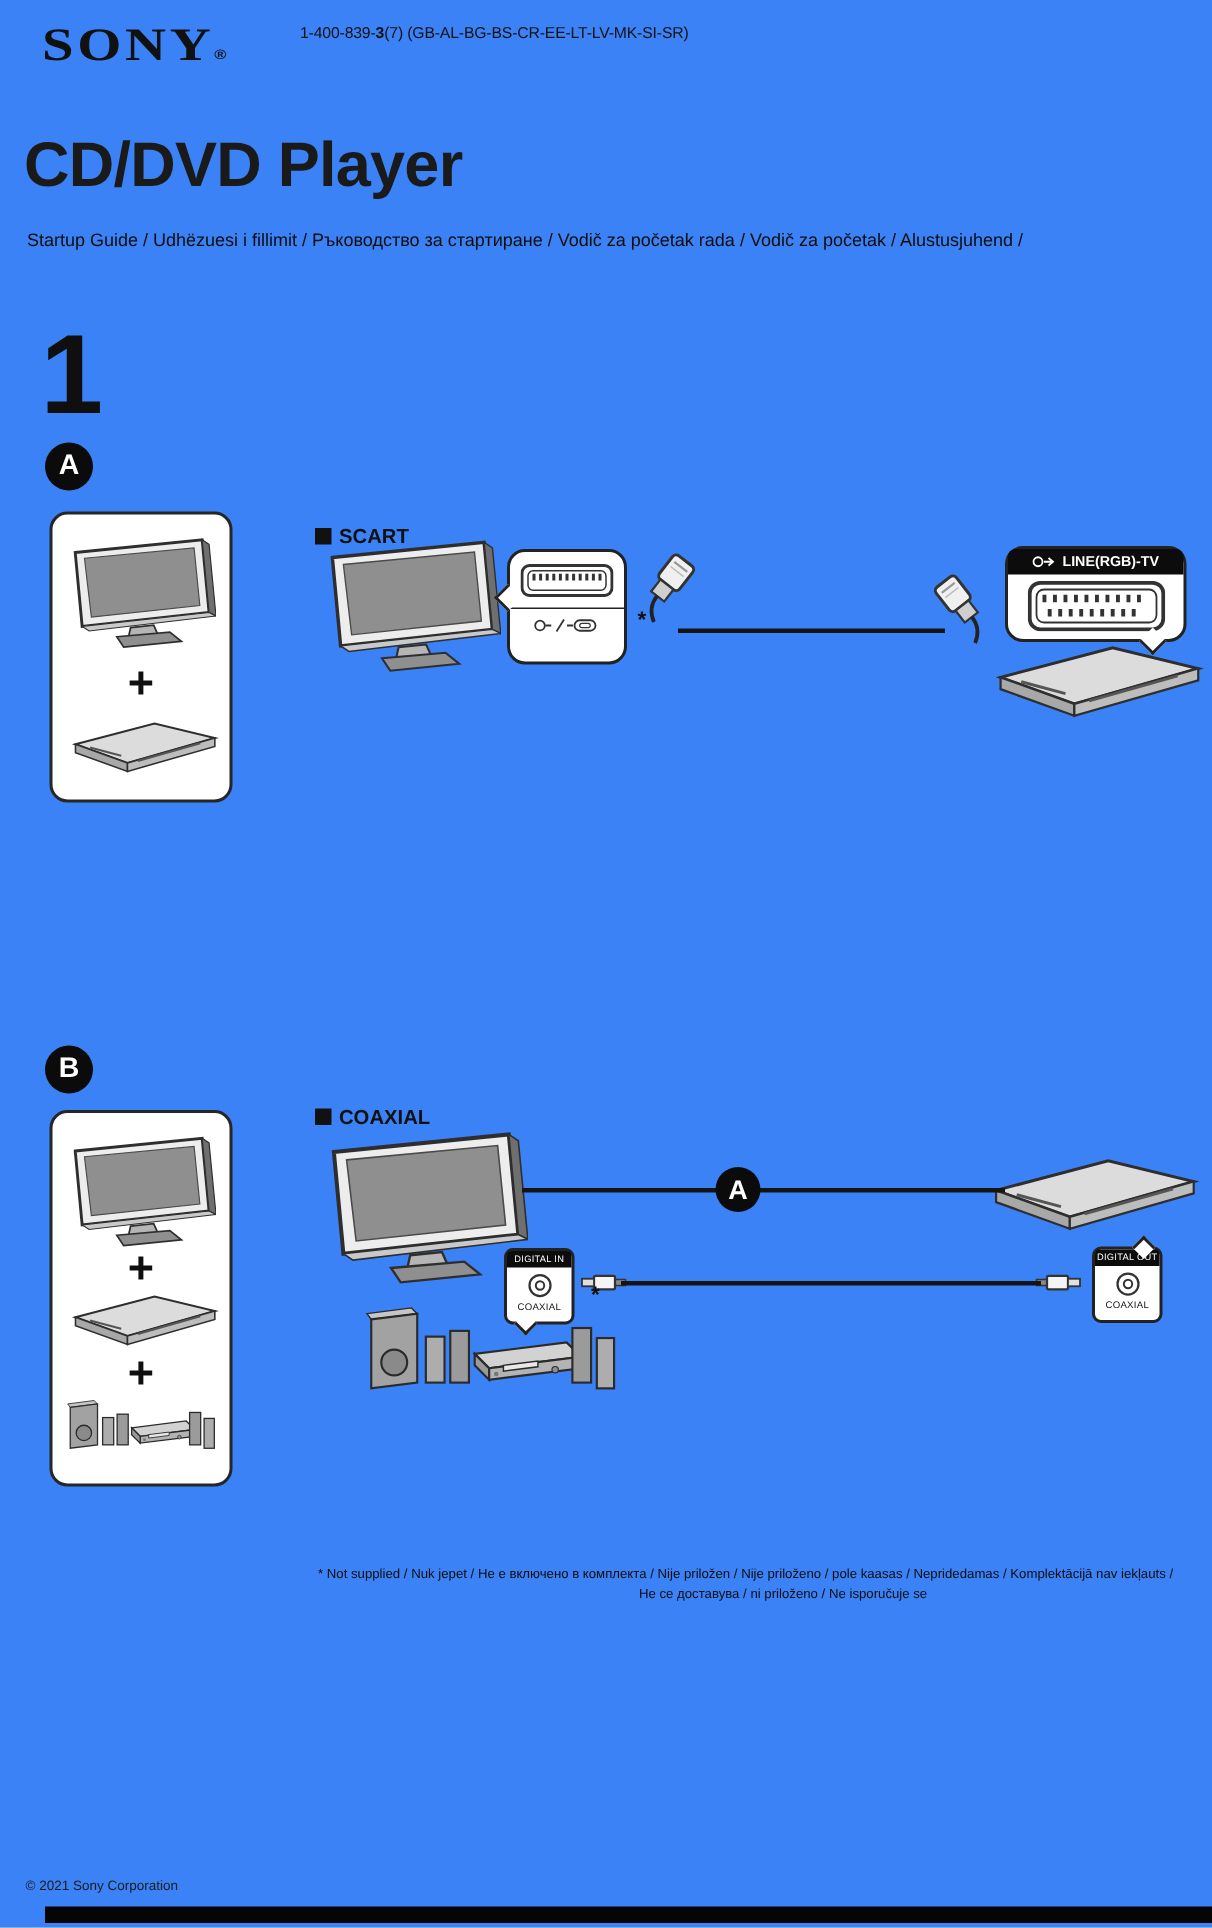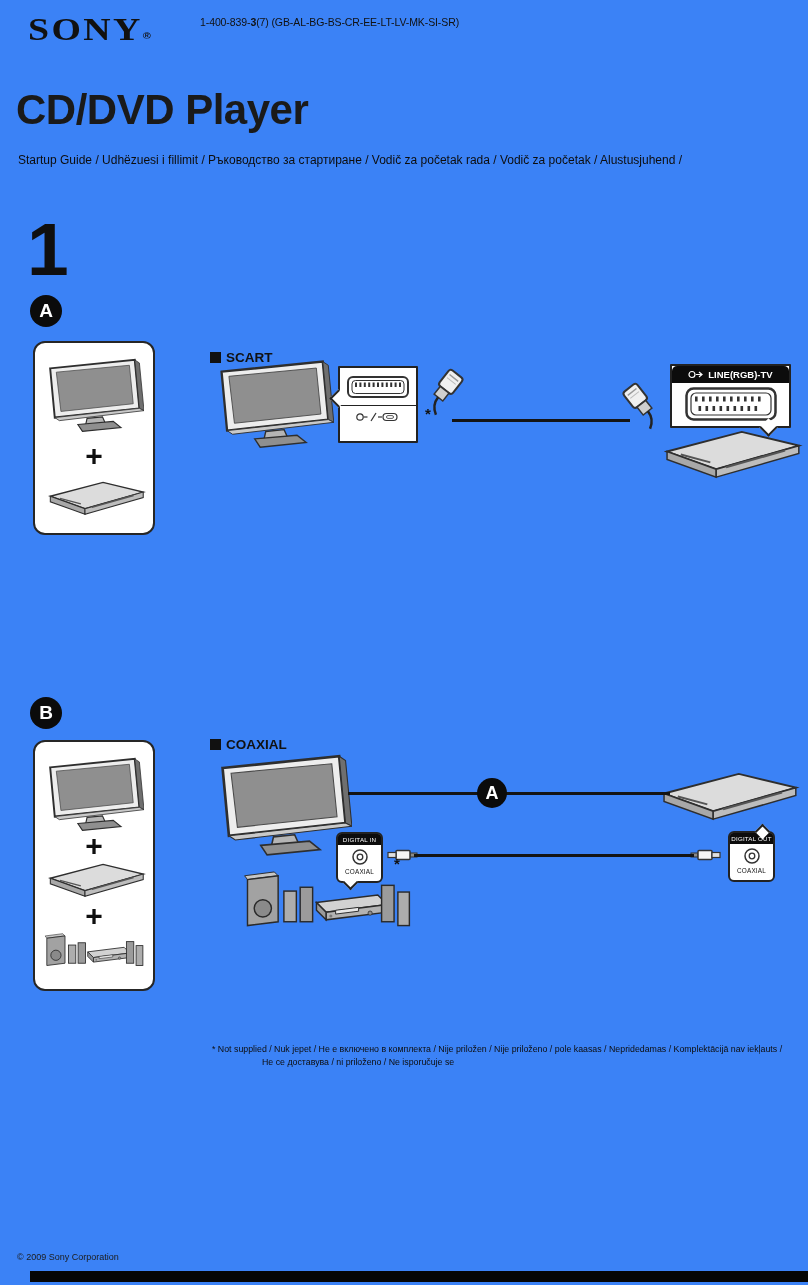--- a/index.html
+++ b/index.html
@@ -51,21 +51,21 @@
   .tv-a { left:214px; top:357px; width:120px; height:92px; }
   .tv-b { left:214px; top:751px; width:138px; height:106px; }
   .player-a { left:655px; top:426px; width:148px; height:59px; }
   .player-b { left:652px; top:768px; width:148px; height:59px; }
   .ht-b { left:236px; top:866px; width:182px; height:77px; }
   .box-tv { width:100px; height:77px; }
   .box-player { width:104px; height:42px; }
   .box-ht { width:108px; height:46px; }
 
   
-  .callout { background:#fff; border:2.5px solid #222; border-radius:1px; }
+  .callout { background:#fff; border:2.5px solid #222; border-radius:12px; }
   .callout-scart { left:338px; top:366px; width:80px; height:77px;
                    display:flex; flex-direction:column; align-items:center; }
   .callout-scart .socket { margin-top:8px; }
   .callout-scart .divider { width:100%; border-top:1.5px solid #222; margin-top:7px; }
   .callout-scart .signals { margin-top:5px; }
 
   .callout-rgb { left:670px; top:364px; width:121px; height:64px; }
   .callout-header { background:#0c0c0c; color:#fff; height:17px; display:flex; align-items:center;
                     justify-content:center; gap:4px; font-size:9.5px; font-weight:bold;
                     border-radius:5px 5px 0 0; white-space:nowrap; }
@@ -95,21 +95,21 @@
   .scart-plug-a1 { left:420px; top:366px; width:46px; height:50px; }
   .scart-plug-a2 { left:620px; top:380px; width:46px; height:50px; transform:scaleX(-1); }
   .rca-1 { left:386px; top:848px; width:32px; height:14px; transform:scaleX(-1); }
   .rca-2 { left:690px; top:848px; width:32px; height:14px; }
 
   .asterisk { font-size:15px; font-weight:bold; color:#111; }
   .asterisk-a { left:425px; top:405px; }
   .asterisk-b { left:394px; top:855px; }
 
   
-  .footnote { left:212px; top:1043px; font-size:8.8px; line-height:13px; color:#0d0d0d; white-space:nowrap; }
+  .footnote { left:212px; top:1043px; font-size:8.8px; line-height:13px; color:#0d0d0d; white-space:nowrap;text-align:center; }
   .footnote .indent { padding-left:7px;margin-left:43px; }
   .copyright { left:17px; top:1252px; font-size:9px; color:#1c1c1c; }
   .bottom-bar { left:30px; top:1271px; right:0; height:11px; background:#050505; }
 
   svg { display:block; }
 </style>
 </head>
 <body>
 
 <svg width="0" height="0" style="position:absolute" aria-hidden="true">
@@ -346,16 +346,16 @@
 
   <svg class="abs ht-b" viewBox="0 0 190 80">
       <use href="#sym-ht"></use>
     </svg>
 
   <div class="abs footnote">
     <div>* Not supplied / Nuk jepet / Не е включено в комплекта / Nije priložen / Nije priloženo / pole kaasas / Nepridedamas / Komplektācijā nav iekļauts /</div>
     <div class="indent">Не се доставува / ni priloženo / Ne isporučuje se</div>
   </div>
 
-  <div class="abs copyright">© 2009 Sony Corporation</div>
+  <div class="abs copyright">© 2021 Sony Corporation</div>
   <div class="abs bottom-bar"></div>
 
 </div>
 
 </body></html>

